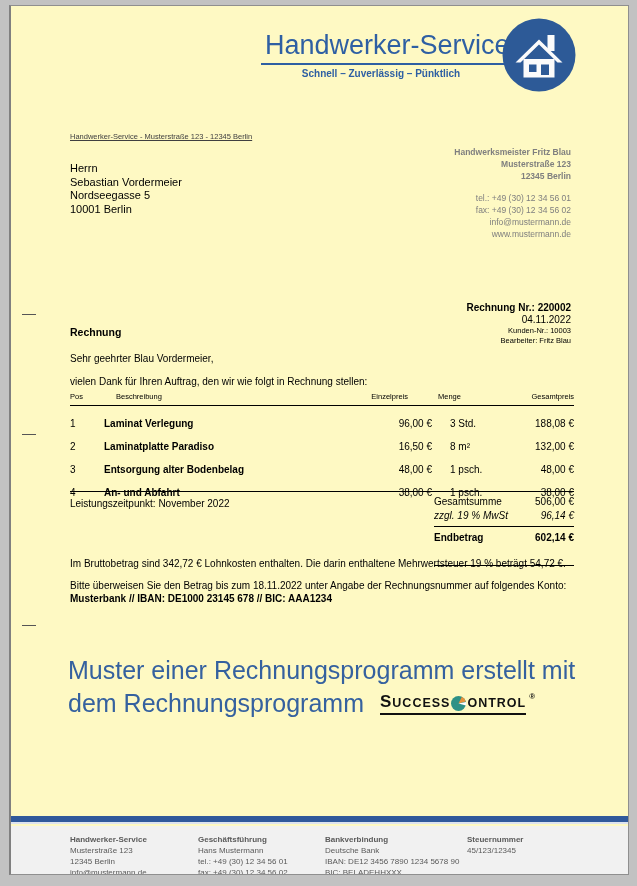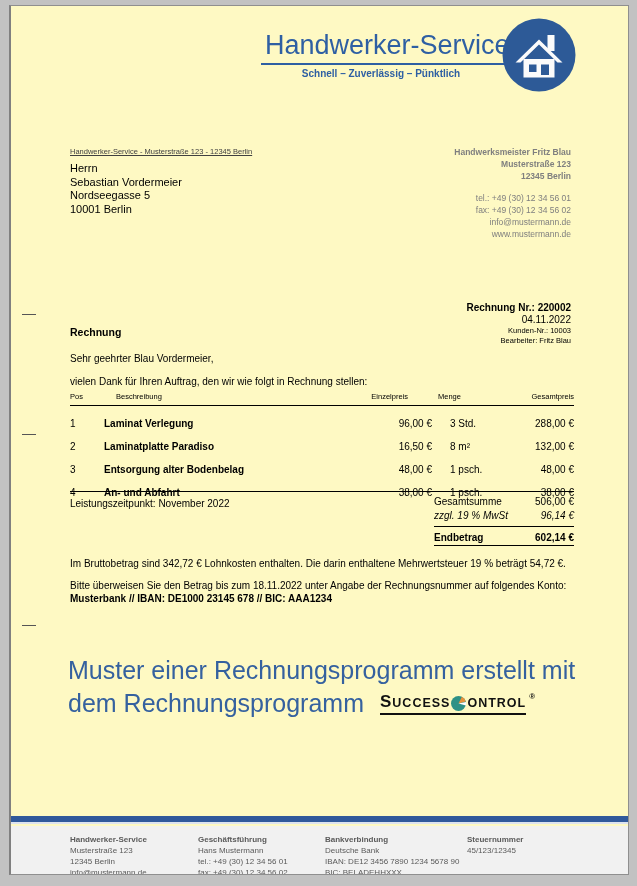--- a/index.html
+++ b/index.html
@@ -45,21 +45,21 @@
   }
   .logo-circle {
     position: absolute;
     left: 491px; top: 12px;
     width: 74px; height: 74px;
   }
 
   
   .sender-line {
     position: absolute;
-    left: 59px; top: 141px;
+    left: 59px; top: 126px;
     font-size: 7.5px;
     color: #404040;
     text-decoration: underline;
     white-space: nowrap;
   }
   .recipient {
     position: absolute;
     left: 59px; top: 156px;
     font-size: 11px;
     line-height: 13.5px;
@@ -130,21 +130,21 @@
     width: 140px;
     font-size: 10px;
   }
   .t-row { display: flex; justify-content: space-between; line-height: 14px; }
   .t-vat { font-style: italic; }
   .t-final {
     font-weight: bold;
     border-top: 1.5px solid #000;
     border-bottom: 1.5px solid #000;
     margin-top: 3px;
-    padding: 4px 0 0 0;
+    padding: 4px 0 20px 0;
   }
 
   
   .note-labor   { position: absolute; left: 59px; top: 552px; width: 545px; font-size: 10px; }
   .note-payment { position: absolute; left: 59px; top: 574px; width: 545px; font-size: 10px; line-height: 12.5px; }
   .note-bank    { font-weight: bold; }
 
   
   .promo {
     position: absolute;
@@ -274,21 +274,21 @@
       <div class="col-unit">Einzelpreis</div>
       <div class="col-qty">Menge</div>
       <div class="col-total">Gesamtpreis</div>
     </div>
     <div class="i-body">
       <div class="i-row">
         <div class="col-pos">1</div>
         <div class="col-desc">Laminat Verlegung</div>
         <div class="col-unit">96,00 €</div>
         <div class="col-qty">3 Std.</div>
-        <div class="col-total">288,00 €</div>
+        <div class="col-total">188,08 €</div>
       </div>
       <div class="i-row">
         <div class="col-pos">2</div>
         <div class="col-desc">Laminatplatte Paradiso</div>
         <div class="col-unit">16,50 €</div>
         <div class="col-qty">8 m²</div>
         <div class="col-total">132,00 €</div>
       </div>
       <div class="i-row">
         <div class="col-pos">3</div>

